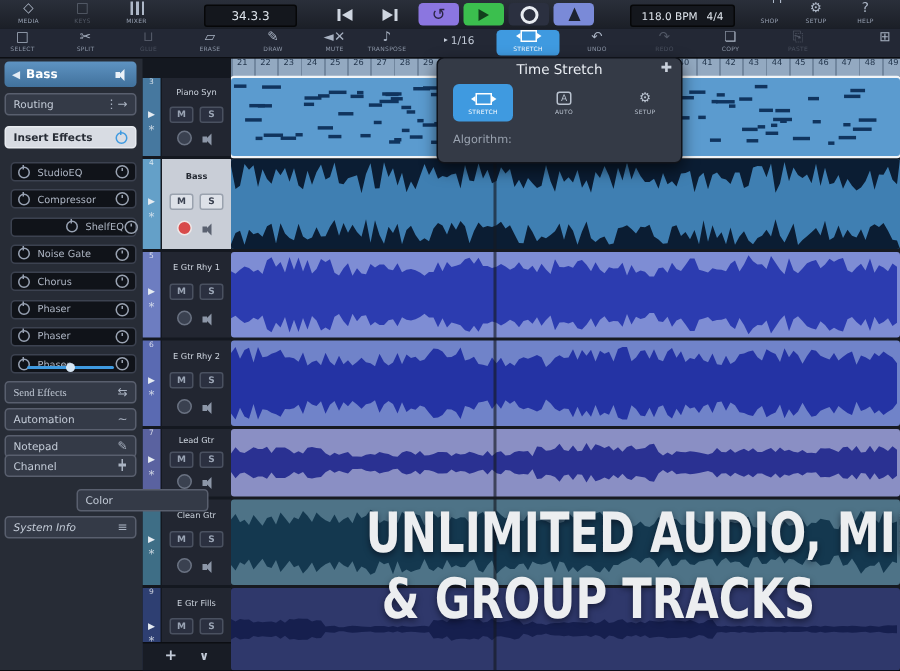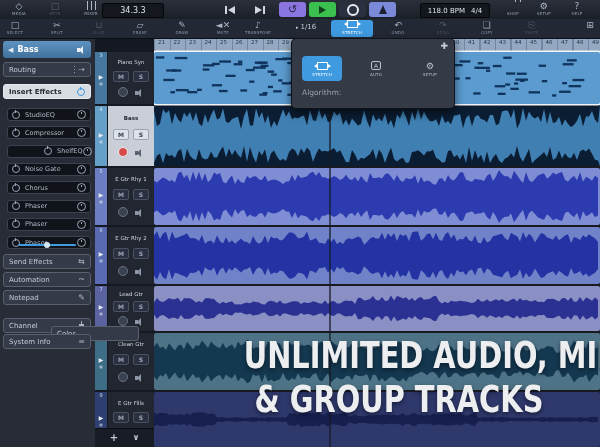--- a/index.html
+++ b/index.html
@@ -126,21 +126,21 @@
       <span>MEDIA</span>
     </div>
     <div class="tbitem dim" style="left:38px">
       <span class="glyph">□</span>
       <span>KEYS</span>
     </div>
     <div class="tbitem" style="left:74px">
       <span class="glyph"><span class="mixer-ic"></span></span>
       <span>MIXER</span>
     </div>
-    <div class="lcd" style="left:102px;width:60px">
+    <div class="lcd" style="left:136px;width:60px">
         <span>34.3.3</span>
       </div>
 
     <div class="tpbtn" style="left:216px">
       <span class="bar-ic"></span>
         <span class="tri-l"></span>
     </div>
     <div class="tpbtn" style="left:247px">
       <span class="tri-r"></span>
         <span class="bar-ic"></span>
@@ -291,41 +291,41 @@
           <span class="knob"></span>
         </div>
         <div class="fx-row" style="top: 198.1px;">
           <span class="pow"></span>
           <span>Phaser</span>
           <span class="knob"></span>
         </div>
       </div>
     <div class="sb-slider"></div>
     <div id="sb-bottom">
-        <div class="sb-row" style="top: 216px;">
+        <div class="sb-row" style="top: 216px; font-family: Liberation Serif, serif;">
           <span>Send Effects</span>
           <span class="ric">⇆</span>
         </div>
         <div class="sb-row" style="top: 234px;">
           <span>Automation</span>
           <span class="ric">~</span>
         </div>
         <div class="sb-row" style="top: 252px;">
           <span>Notepad</span>
           <span class="ric">✎</span>
         </div>
-        <div class="sb-row" style="top: 280px;">
+        <div class="sb-row" style="top: 265px;">
           <span>Channel</span>
           <span class="ric"><span class="fader-ic"></span></span>
         </div>
         <div class="sb-row" style="top: 288px; margin-left: 48px;">
           <span>Color</span>
           <span class="ric"><span class="color-ic"></span></span>
         </div>
-        <div class="sb-row" style="top: 296px;">
+        <div class="sb-row" style="top: 306px; font-style: italic;">
           <span>System Info</span>
           <span class="ric">≡</span>
         </div>
       </div>
   </div>
 
   <div class="trackcol">
     <div id="track-heads">
         <div class="thead" style="top: 14px; height: 52px;">
           <div class="strip" style="background:#46789f">
@@ -625,20 +625,21 @@
       </div>
     <div class="vline"></div>
   </div>
 
   <div class="overlay">
     <div class="l">UNLIMITED AUDIO, MIDI</div>
     <div class="l">&amp; GROUP TRACKS</div>
   </div>
 
   <div class="popup">
+    <div class="ptitle">Time Stretch</div>
     <div class="pmove">✚</div>
     <div class="pbtns" id="popup-btns">
         <div class="pbtn active">
           <span class="picon">
             <span class="mini-rect"></span>
           </span>
           <span class="plabel">STRETCH</span>
         </div>
         <div class="pbtn">
           <span class="picon">

